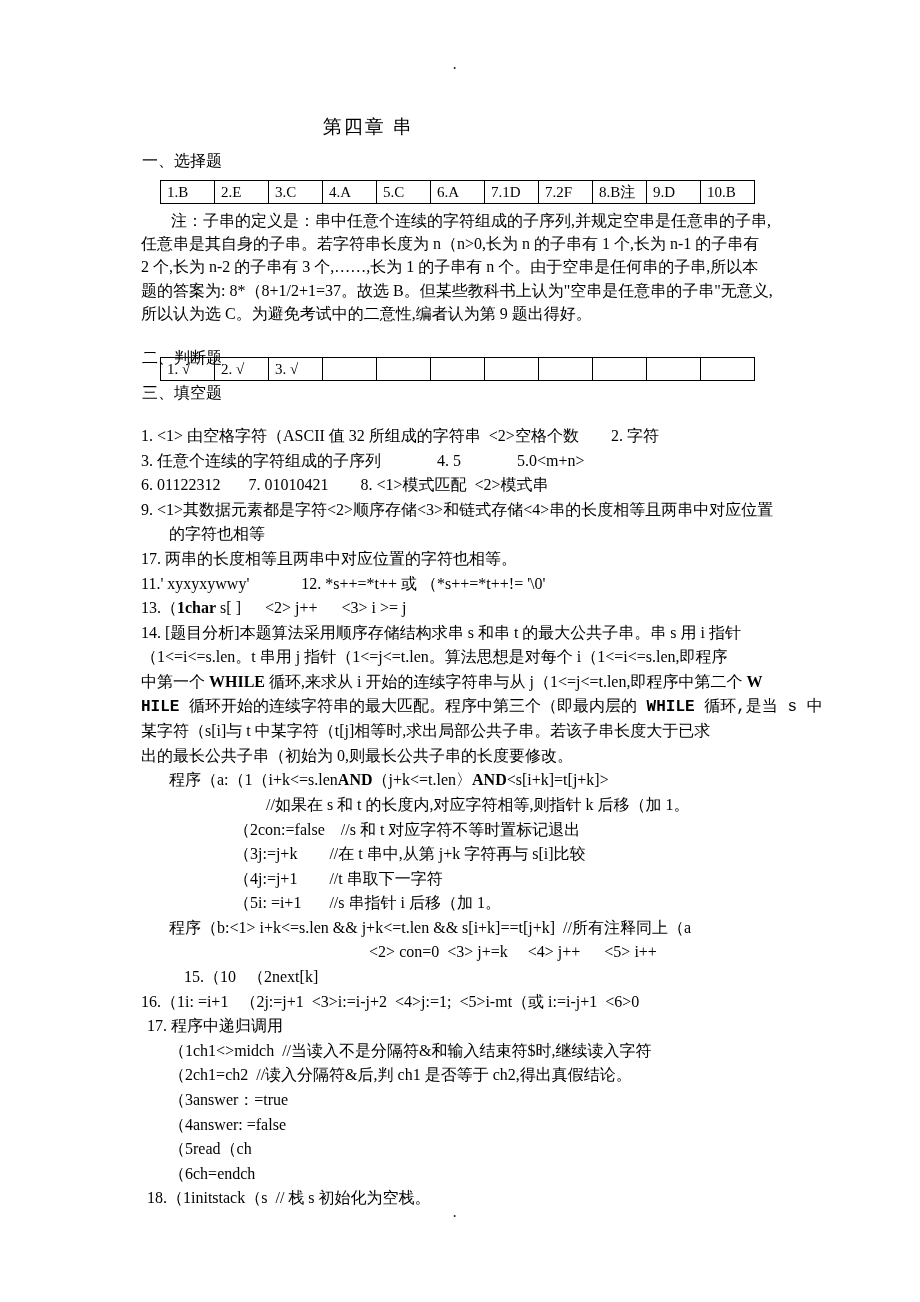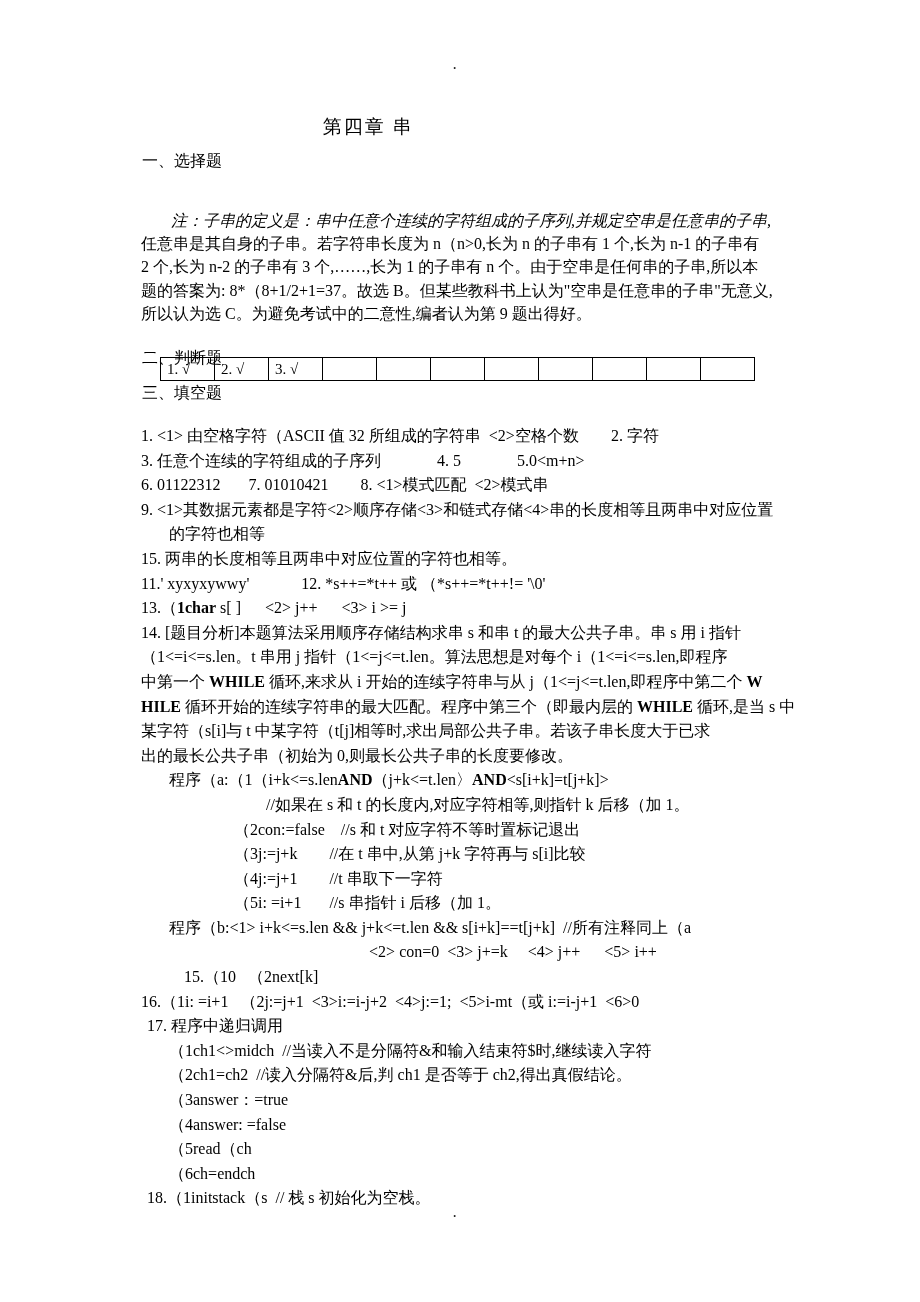--- a/index.html
+++ b/index.html
@@ -39,39 +39,56 @@
     width:54px; height:23px;
     padding:0 2px 0 6px;
     white-space:nowrap; overflow:hidden;
     font-size:15px;
   }
   .note-block {
     position:absolute; left:141px; top:209px; width:656px;
     font-size:16px; line-height:23.2px;
   }
   .note-line { white-space:pre-wrap; }
-  .note-line.first { text-indent:30px;font-style:italic; }
+  .note-line.first { text-indent:30px; }
   .fill-block {
     position:absolute; left:141px; top:400px; width:700px;
     font-size:16px; line-height:24.6px;
   }
   .fill-line { white-space:pre; }
   .b { font-weight:bold; }
 </style>
 </head>
 <body>
 
 <div class="page">
 
   <div class="mark-dot top">·</div>
 
   <div class="doc-title">第四章 串</div>
 
   <div class="sec-heading choice">一、选择题</div>
 
+  <table class="ans-table choice">
+    <tbody>
+        <tr id="choice-row">
+          <td>1.B</td>
+          <td>2.E</td>
+          <td>3.C</td>
+          <td>4.A</td>
+          <td>5.C</td>
+          <td>6.A</td>
+          <td>7.1D</td>
+          <td>7.2F</td>
+          <td>8.B注</td>
+          <td>9.D</td>
+          <td>10.B</td>
+        </tr>
+      </tbody>
+  </table>
 
   <div class="note-block" id="note-block">
       <div class="note-line first">注：子串的定义是：串中任意个连续的字符组成的子序列,并规定空串是任意串的子串,</div>
       <div class="note-line">任意串是其自身的子串。若字符串长度为 n（n&gt;0,长为 n 的子串有 1 个,长为 n-1 的子串有</div>
       <div class="note-line">2 个,长为 n-2 的子串有 3 个,……,长为 1 的子串有 n 个。由于空串是任何串的子串,所以本</div>
       <div class="note-line">题的答案为: 8*（8+1/2+1=37。故选 B。但某些教科书上认为"空串是任意串的子串"无意义,</div>
       <div class="note-line">所以认为选 C。为避免考试中的二意性,编者认为第 9 题出得好。</div>
     </div>
 
   <div class="sec-heading judge">二、判断题</div>
@@ -95,27 +112,27 @@
   </table>
 
   <div class="sec-heading fill">三、填空题</div>
 
   <div class="fill-block" id="fill-block">
       <div class="fill-line" style="padding-left: 0px; margin-top: 24px;"><span>1. &lt;1&gt; 由空格字符（ASCII 值 32 所组成的字符串  &lt;2&gt;空格个数        2. 字符</span></div>
       <div class="fill-line" style="padding-left: 0px;"><span>3. 任意个连续的字符组成的子序列              4. 5              5.0&lt;m+n&gt;</span></div>
       <div class="fill-line" style="padding-left: 0px;"><span>6. 01122312       7. 01010421        8. &lt;1&gt;模式匹配  &lt;2&gt;模式串</span></div>
       <div class="fill-line" style="padding-left: 0px;"><span>9. &lt;1&gt;其数据元素都是字符&lt;2&gt;顺序存储&lt;3&gt;和链式存储&lt;4&gt;串的长度相等且两串中对应位置</span></div>
       <div class="fill-line" style="padding-left: 28px;"><span>的字符也相等</span></div>
-      <div class="fill-line" style="padding-left: 0px;"><span>15. 两串的长度相等且两串中对应位置的字符也相等。</span></div>
+      <div class="fill-line" style="padding-left: 0px;"><span>17. 两串的长度相等且两串中对应位置的字符也相等。</span></div>
       <div class="fill-line" style="padding-left: 0px;"><span>11.' xyxyxywwy'             12. *s++=*t++ 或 （*s++=*t++!= '\0'</span></div>
       <div class="fill-line" style="padding-left: 0px;"><span>13.（</span><span class="b">1char</span><span> s[ ]      &lt;2&gt; j++      &lt;3&gt; i &gt;= j</span></div>
       <div class="fill-line" style="padding-left: 0px;"><span>14. [题目分析]本题算法采用顺序存储结构求串 s 和串 t 的最大公共子串。串 s 用 i 指针</span></div>
       <div class="fill-line" style="padding-left: 0px;"><span>（1&lt;=i&lt;=s.len。t 串用 j 指针（1&lt;=j&lt;=t.len。算法思想是对每个 i（1&lt;=i&lt;=s.len,即程序</span></div>
       <div class="fill-line" style="padding-left: 0px;"><span>中第一个 </span><span class="b">WHILE</span><span> 循环,来求从 i 开始的连续字符串与从 j（1&lt;=j&lt;=t.len,即程序中第二个 </span><span class="b">W</span></div>
-      <div class="fill-line" style="padding-left: 0px;"><span class="b">HILE</span><span> 循环开始的连续字符串的最大匹配。程序中第三个（即最内层的 </span><span class="b">WHILE</span><span> 循环,是当 s 中</span></div>
+      <div class="fill-line" style="padding-left: 0px; font-family: Liberation Mono, monospace;"><span class="b">HILE</span><span> 循环开始的连续字符串的最大匹配。程序中第三个（即最内层的 </span><span class="b">WHILE</span><span> 循环,是当 s 中</span></div>
       <div class="fill-line" style="padding-left: 0px;"><span>某字符（s[i]与 t 中某字符（t[j]相等时,求出局部公共子串。若该子串长度大于已求</span></div>
       <div class="fill-line" style="padding-left: 0px;"><span>出的最长公共子串（初始为 0,则最长公共子串的长度要修改。</span></div>
       <div class="fill-line" style="padding-left: 28px;"><span>程序（a:（1（i+k&lt;=s.len</span><span class="b">AND</span><span>（j+k&lt;=t.len〉</span><span class="b">AND</span><span>&lt;s[i+k]=t[j+k]&gt;</span></div>
       <div class="fill-line" style="padding-left: 125px;"><span>//如果在 s 和 t 的长度内,对应字符相等,则指针 k 后移（加 1。</span></div>
       <div class="fill-line" style="padding-left: 93px;"><span>（2con:=false    //s 和 t 对应字符不等时置标记退出</span></div>
       <div class="fill-line" style="padding-left: 93px;"><span>（3j:=j+k        //在 t 串中,从第 j+k 字符再与 s[i]比较</span></div>
       <div class="fill-line" style="padding-left: 93px;"><span>（4j:=j+1        //t 串取下一字符</span></div>
       <div class="fill-line" style="padding-left: 93px;"><span>（5i: =i+1       //s 串指针 i 后移（加 1。</span></div>
       <div class="fill-line" style="padding-left: 28px;"><span>程序（b:&lt;1&gt; i+k&lt;=s.len &amp;&amp; j+k&lt;=t.len &amp;&amp; s[i+k]==t[j+k]  //所有注释同上（a</span></div>
       <div class="fill-line" style="padding-left: 44px; text-align: center;"><span>&lt;2&gt; con=0  &lt;3&gt; j+=k     &lt;4&gt; j++      &lt;5&gt; i++</span></div>

